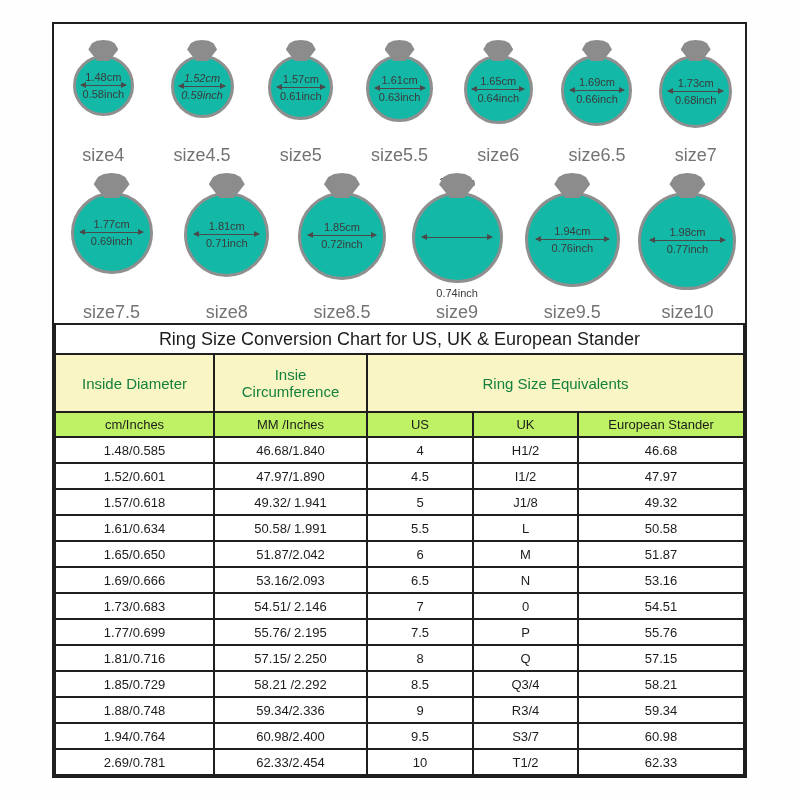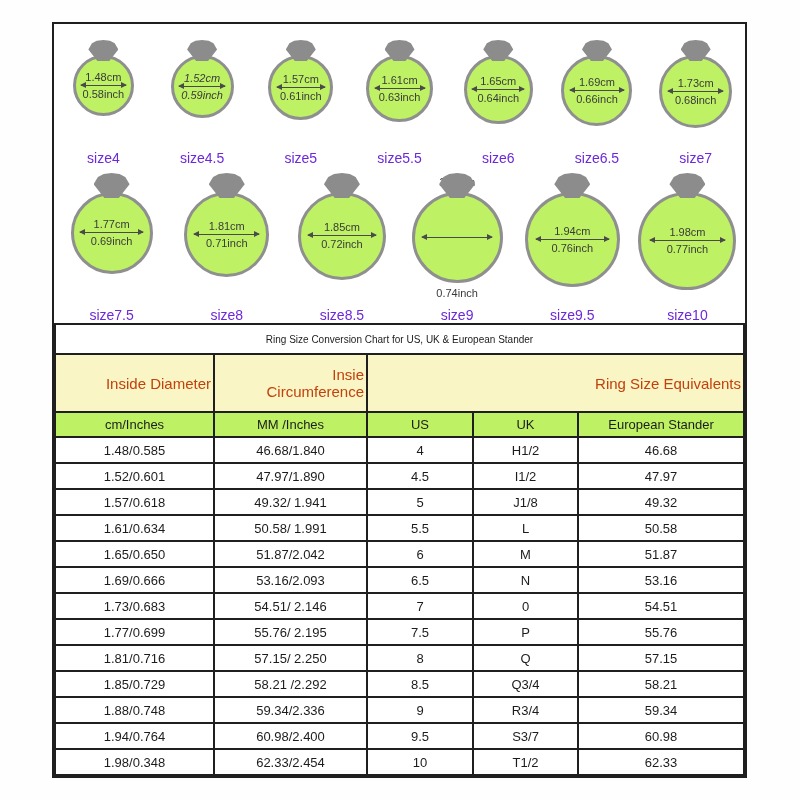--- a/index.html
+++ b/index.html
@@ -48,21 +48,21 @@
     background: #8c8c8c;
     margin-bottom: -6px;
     z-index: 2;
     clip-path: polygon(50% 0%, 72% 4%, 88% 16%, 100% 45%, 70% 100%, 30% 100%, 0% 45%, 12% 16%, 28% 4%);
   }
   .ring-row.row-0 .gem { width: 30px; height: 21px; }
   .ring-row.row-1 .gem { width: 36px; height: 25px; }
   .circle {
     border: 3px solid #8f8f8f;
     border-radius: 50%;
-    background: #bef264;
+    background: #14b8a6;
     box-sizing: border-box;
     display: flex;
     flex-direction: column;
     align-items: center;
     justify-content: center;
     text-align: right;
   }
   .measure {
     font-size: 11px;
     line-height: 13px;
@@ -81,54 +81,53 @@
     position: absolute;
     top: -4px;
     width: 0; height: 0;
     border-top: 3.5px solid transparent;
     border-bottom: 3.5px solid transparent;
   }
   .dim-arrow::before { left: -1px;  border-right: 6px solid #4a4a4a; }
   .dim-arrow::after  { right: -1px; border-left: 6px solid #4a4a4a; }
   .size-label {
     margin-top: auto;
-    font-size: 14px;
-    color: #6d28d9;
+    font-size: 18px;
+    color: #737373;
   }
   
   table.conv {
     flex: 1;
     border-collapse: collapse;
     table-layout: fixed;
     width: 100%;
     border-top: 2px solid #1f1f1f;
   }
   table.conv th, table.conv td {
     border: 2px solid #1f1f1f;
     text-align: center;
     vertical-align: middle;
     padding: 0 2px;
     overflow: hidden;
   }
   tr.title-row th {
     height: 28px;
     background: #ffffff;
     font-weight: normal;
-    font-size: 10px;
+    font-size: 18px;
     color: #1c1c1c;
     text-align: center;
   }
   tr.group-header th {
     height: 56px;
     background: #f9f5c5;
     font-weight: normal;
     font-size: 15px;
-    color: #c2410c;
+    color: #15803d;
     white-space: pre-line;
-    text-align: right;
   }
   tr.sub-header th {
     height: 23px;
     background: #bef264;
     font-weight: normal;
     font-size: 13px;
     color: #1c1c1c;
   }
   tbody td {
     height: 24px;
@@ -382,21 +381,21 @@
           <td>59.34</td>
         </tr>
         <tr>
           <td>1.94/0.764</td>
           <td>60.98/2.400</td>
           <td>9.5</td>
           <td>S3/7</td>
           <td>60.98</td>
         </tr>
         <tr>
-          <td>1.98/0.348</td>
+          <td>2.69/0.781</td>
           <td>62.33/2.454</td>
           <td>10</td>
           <td>T1/2</td>
           <td>62.33</td>
         </tr>
       </tbody>
   </table>
 
 </div>
 

